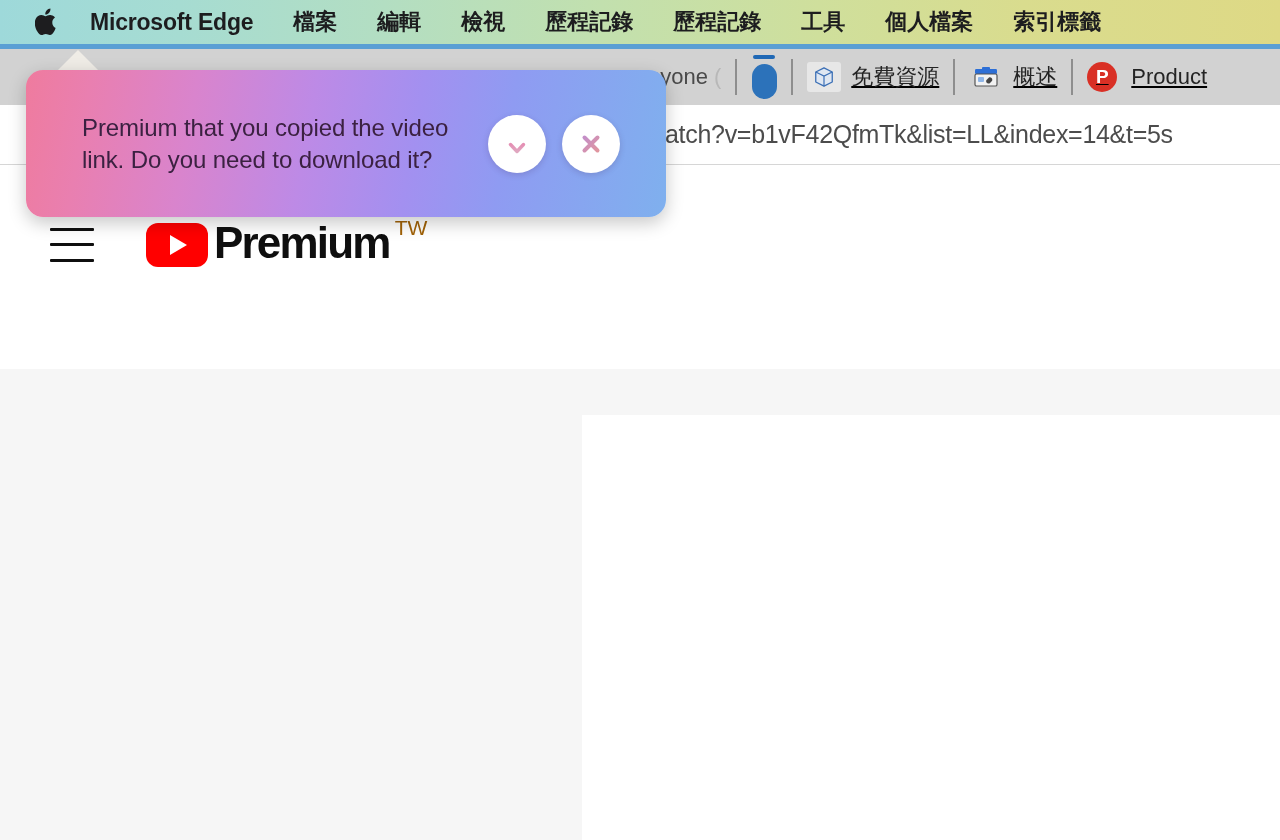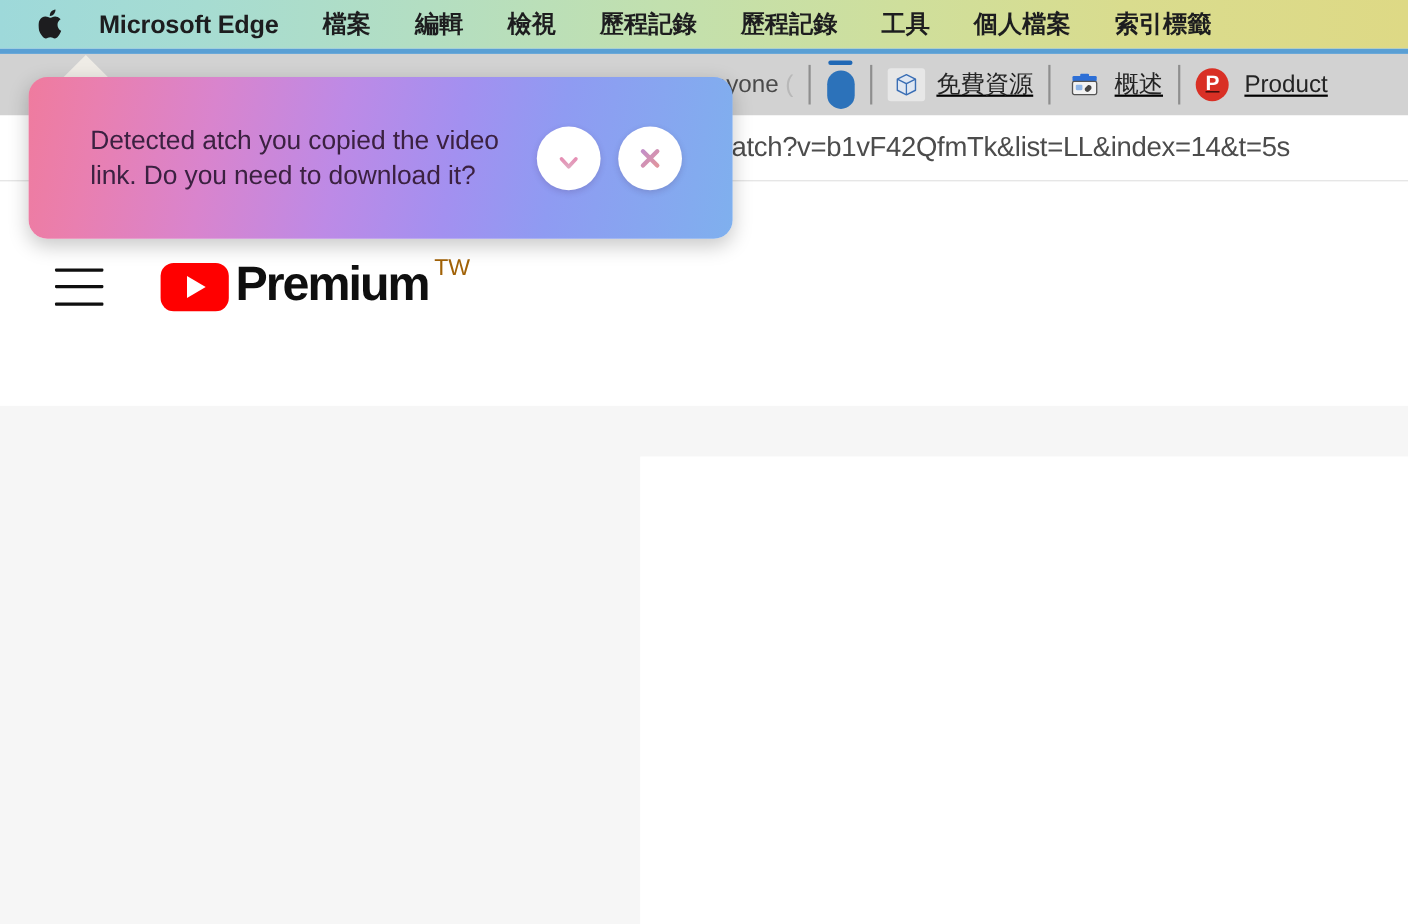--- a/index.html
+++ b/index.html
@@ -122,21 +122,21 @@
     margin-left: 665px; letter-spacing: -0.3px;
   }
 
   
   .page {
     position: absolute; left: 0; top: 116px;
     width: 1280px; height: 675px;
     background: #ffffff;
   }
   .yt-header {
-    position: absolute; left: 0; top: 16px;
+    position: absolute; left: 0; top: 0;
     width: 1280px; height: 155px;
     background: #ffffff;
     display: flex; align-items: center;
     padding-left: 50px;
   }
   .hamburger {
     width: 44px; height: 34px; flex: 0 0 auto;
     display: flex; flex-direction: column; justify-content: space-between;
     margin-right: 52px; margin-top: 4px;
   }
@@ -307,21 +307,21 @@
         </div>
       </div>
 
       <div class="page-grey"></div>
       <div class="page-white-panel"></div>
     </div>
   </div>
 
   <div class="popup-pointer"></div>
   <div class="popup">
-    <div class="popup-msg">Detected atch you copied the video link. Do you need to download it?</div>
+    <div class="popup-msg">Premium that you copied the video link. Do you need to download it?</div>
     <div class="popup-actions">
       <button class="circle-btn">
         <svg width="30" height="30" viewBox="0 0 30 30">
           <defs>
             <linearGradient id="dlg" x1="0" y1="0" x2="0" y2="1">
               <stop offset="0%" stop-color="#e58fb4"></stop>
               <stop offset="100%" stop-color="#e0a7c0"></stop>
             </linearGradient>
           </defs>
           <path d="M15 5 V21" stroke="url(#dlg)" stroke-width="3.4" stroke-linecap="round" fill="none"></path>

